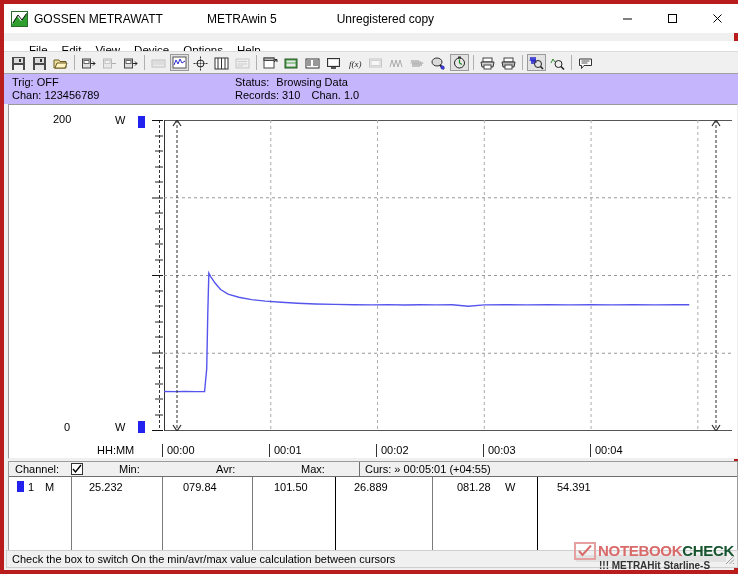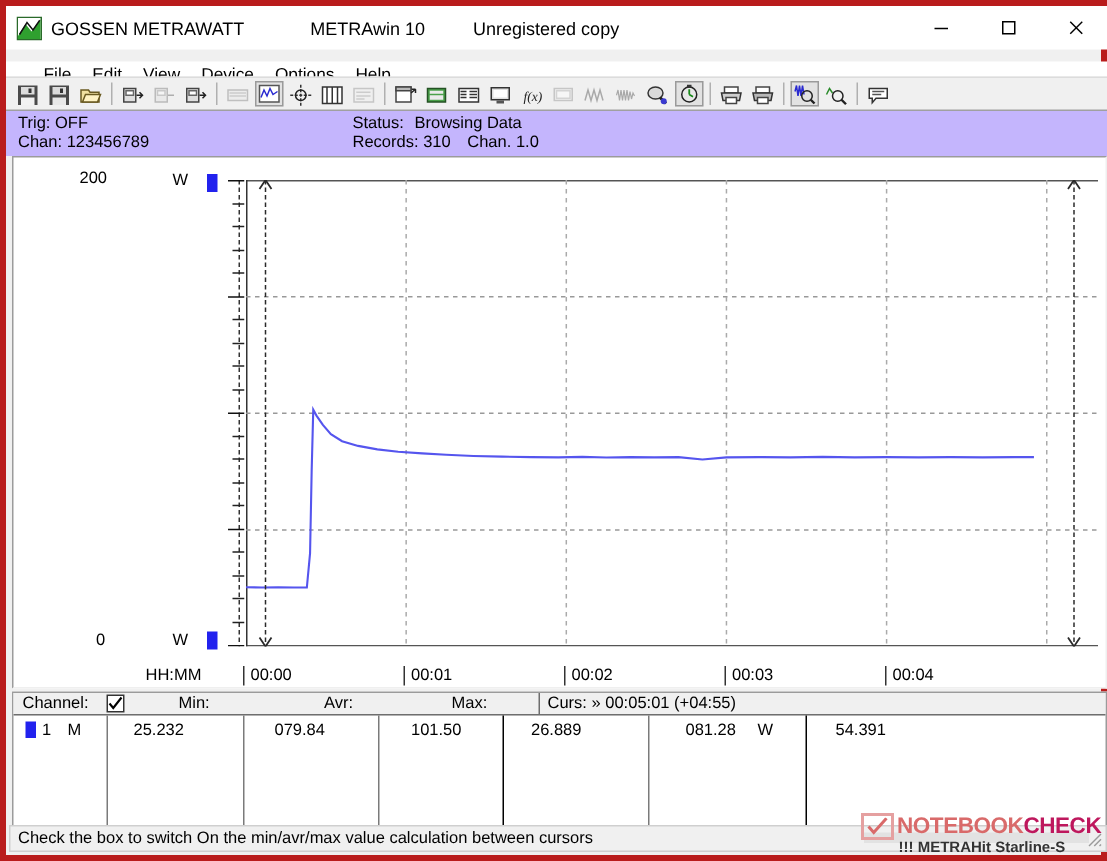--- a/index.html
+++ b/index.html
@@ -28,21 +28,21 @@
     width: 17px; height: 16px;
     margin-left: 7px; margin-right: 6px;
     position: relative; flex: none;
   }
   .title-text {
     font-size: 12px; color: #000;
     white-space: nowrap;
   }
   .title-gossen { margin-right: 0px; }
   .title-product { margin-left: 44px; }
-  .title-unreg { margin-left: 32px; }
+  .title-unreg { margin-left: 60px; }
   .win-buttons {
     position: absolute; right: 0; top: 0;
     height: 29px; display: flex; align-items: stretch;
   }
   .win-btn {
     width: 45px; height: 29px;
     display: flex; align-items: center; justify-content: center;
     color: #000;
   }
   .win-btn svg { display:block; }
@@ -246,21 +246,21 @@
     display:flex; align-items:center; justify-content:center;
   }
   .wm-text {
     position: absolute; left: 26px; top: 1px;
     font-size: 15px; font-weight: bold;
     letter-spacing: -0.3px;
     line-height: 17px;
     white-space: nowrap;
   }
   .wm-nb { color: #d96a6a; }
-  .wm-ck { color: #be185d; }
+  .wm-ck { color: #14532d; }
   .wm-sub {
     position: absolute; left: 27px; top: 19px;
     font-size: 10px; font-weight: bold;
     color: #333;
     white-space: nowrap;
   }
   .wm-shadow {
     position:absolute; left: 4px; top: 14px;
     width: 150px; height: 7px;
     background: rgba(200,200,200,0.35);
@@ -274,21 +274,21 @@
   <div class="titlebar">
     <div class="app-icon">
       <svg width="17" height="16" viewBox="0 0 17 16">
         <rect x="0.5" y="0.5" width="16" height="15" fill="#ffffff" stroke="#2a6a2a"></rect>
         <path d="M1 13 L6 5 L10 10 L16 2 L16 15 L1 15 Z" fill="#2fa02f"></path>
         <path d="M1 3 L16 3" stroke="#ffffff" stroke-width="0"></path>
         <path d="M2 12 L7 4 L11 9 L15.5 2.5" stroke="#111" stroke-width="1" fill="none"></path>
       </svg>
     </div>
     <span class="title-text title-gossen">GOSSEN METRAWATT</span>
-    <span class="title-text title-product">METRAwin 10</span>
+    <span class="title-text title-product">METRAwin 5</span>
     <span class="title-text title-unreg">Unregistered copy</span>
 
     <div class="win-buttons">
       <div class="win-btn">
         <svg width="11" height="11" viewBox="0 0 11 11">
             <line x1="1" y1="6" x2="10" y2="6" stroke="#000" stroke-width="1"></line>
           </svg>
       </div>
       <div class="win-btn">
         <svg width="11" height="11" viewBox="0 0 11 11">

